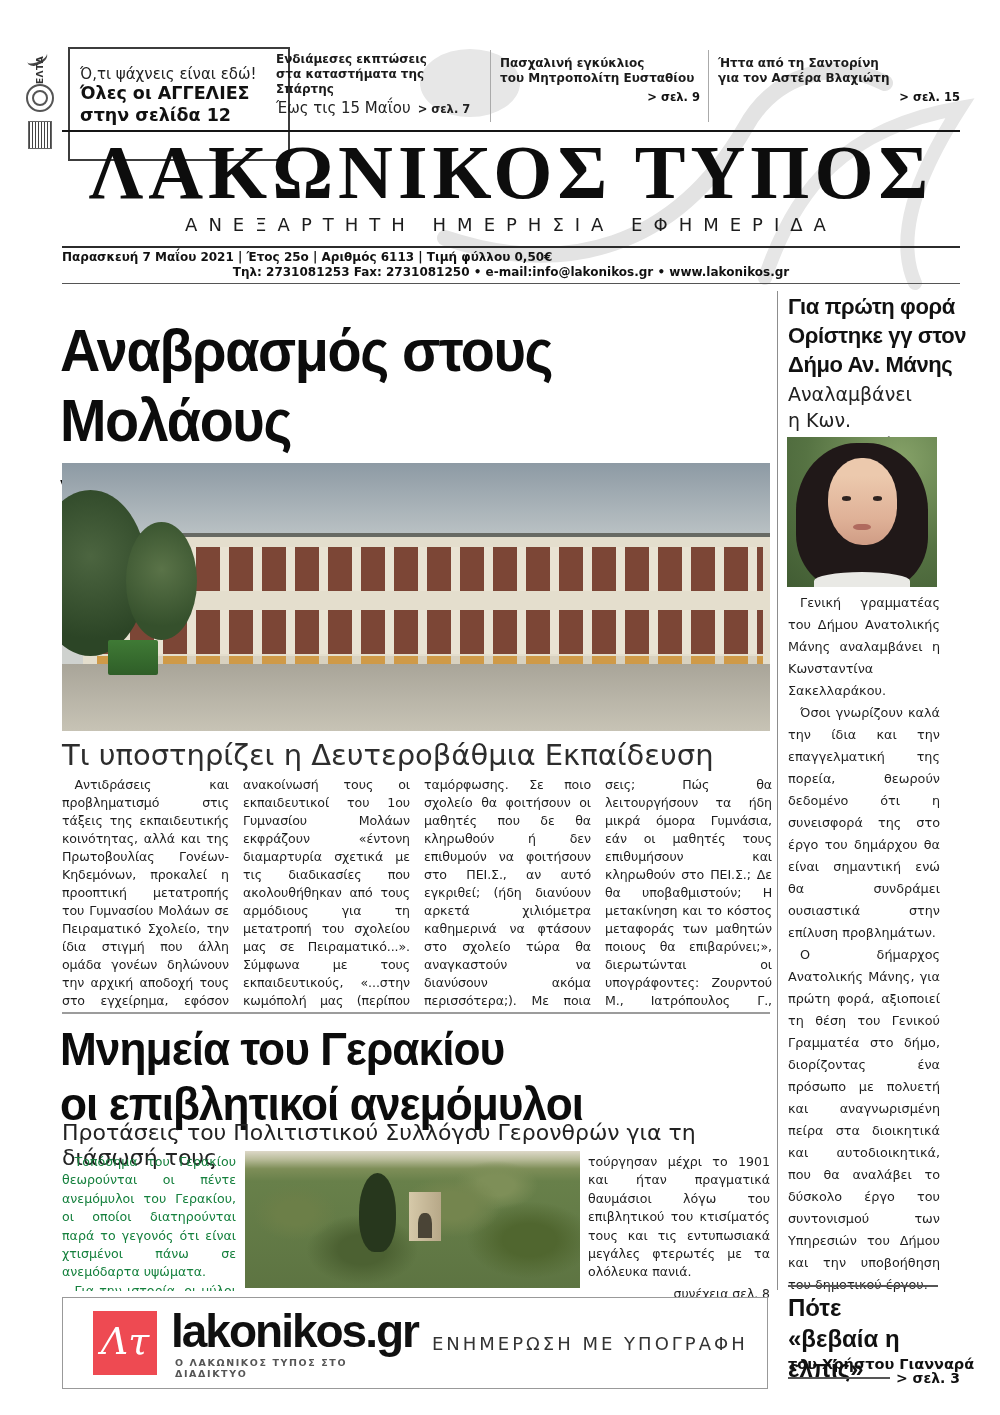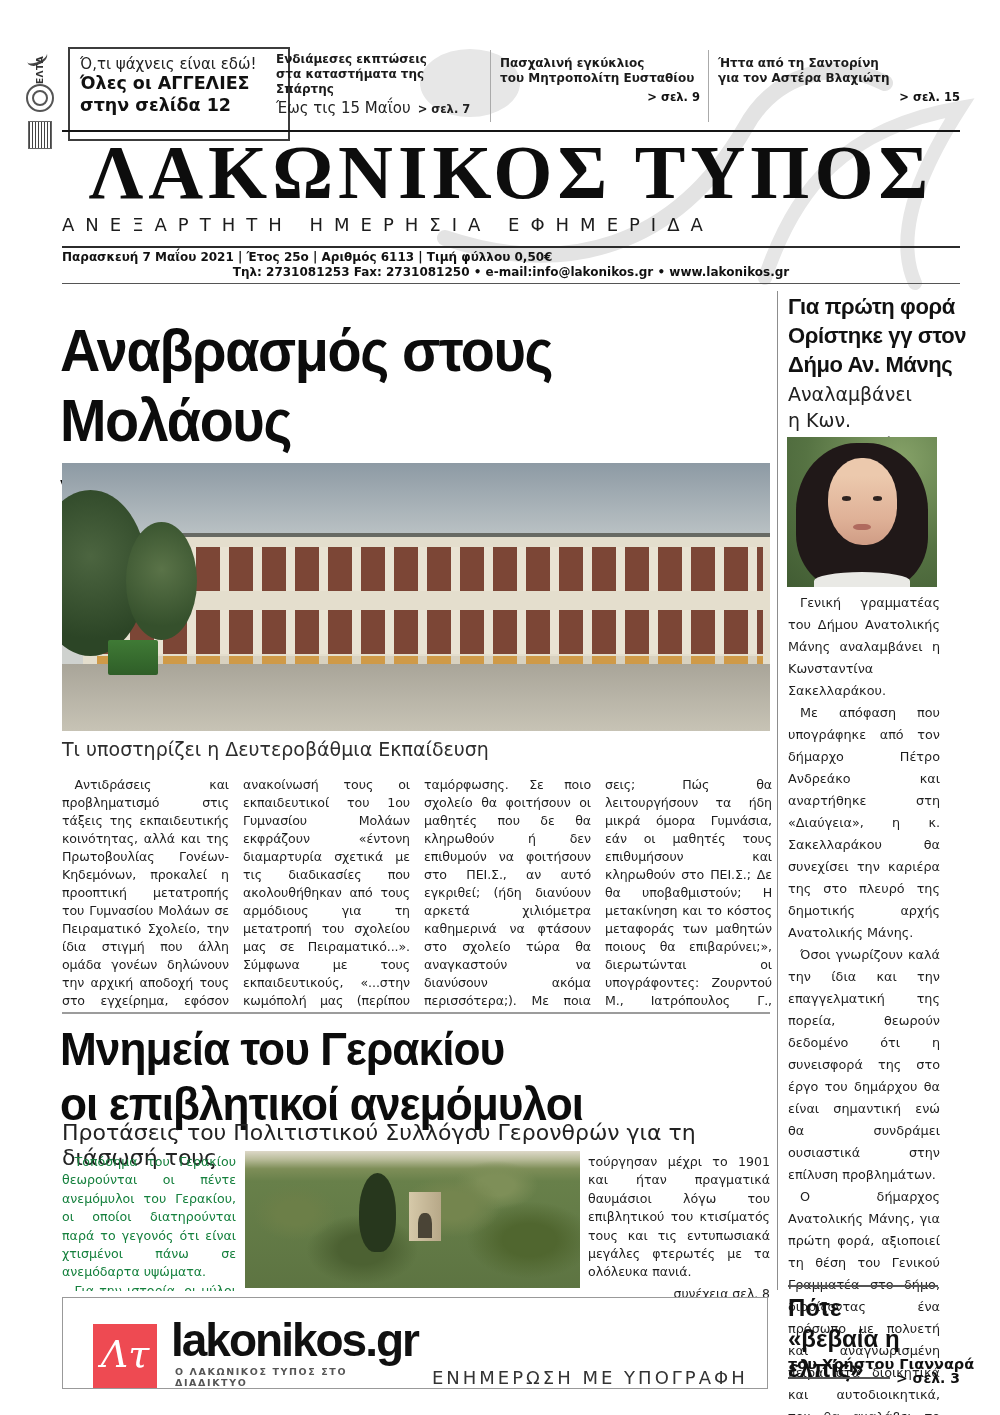--- a/index.html
+++ b/index.html
@@ -13,51 +13,51 @@
   
   .postal{left:24px;top:50px;width:32px;display:flex;flex-direction:column;gap:9px;align-items:center;}
   .elta{transform:rotate(-90deg);font-weight:bold;font-size:9px;letter-spacing:.5px;color:#333;}
   .elta-swoosh{width:22px;height:12px;border-bottom:3px solid #444;border-radius:0 0 60% 40%;transform:rotate(-18deg);}
   .stamp{width:24px;height:24px;border:2px solid #555;border-radius:50%;display:flex;align-items:center;justify-content:center;}
   .stamp-in{width:12px;height:12px;border:2px solid #555;border-radius:50%;}
   .barcode{width:22px;height:26px;border:1px solid #666;
      background:repeating-linear-gradient(90deg,#444 0 1px,transparent 1px 3px);}
 
   
-  .adbox{left:68px;top:47px;width:198px;height:78px;border:2px solid #3c3c3c;padding:6px 10px;box-sizing:content-box;}
+  .adbox{left:68px;top:47px;width:198px;height:78px;border:2px solid #3c3c3c;padding:16px 10px;box-sizing:content-box;}
   .adbox .l1{font-size:15px;color:#222;}
   .adbox .l2,.adbox .l3{font-weight:bold;font-size:17.5px;line-height:1.25;}
   .teaser-title{font-size:12px;line-height:1.25;font-weight:bold;color:#1b1b1b;}
   .t1{left:276px;top:52px;width:208px;}
   .t2{left:500px;top:56px;width:200px;}
   .t3{left:718px;top:56px;width:242px;}
   .teaser-subrow{display:flex;align-items:baseline;gap:7px;margin-top:2px;}
   .teaser-sub{font-size:15px;font-weight:normal;color:#222;}
   .page-ref{font-size:11.5px;font-weight:bold;color:#222;}
   .teaser-pg-right{text-align:right;margin-top:4px;font-size:11.5px;font-weight:bold;}
   .tdiv{width:1px;height:72px;background:#aaa;top:50px;}
   .tdiv1{left:490px;} .tdiv2{left:708px;}
 
   
   .toprule{left:62px;top:130px;width:898px;height:2px;background:#151515;}
   .mast-title{left:62px;top:134px;width:898px;text-align:center;
      font-family:"Liberation Serif","DejaVu Serif",serif;font-weight:bold;
      font-size:76px;line-height:1;letter-spacing:5px;color:#0d0d0d;}
-  .mast-sub{left:62px;top:214px;width:898px;text-align:left;font-size:18px;letter-spacing:11px;color:#1c1c1c;}
+  .mast-sub{left:62px;top:214px;width:898px;text-align:center;font-size:18px;letter-spacing:11px;color:#1c1c1c;}
   .dl-rule1{left:62px;top:246px;width:898px;height:2px;background:#2b2b2b;}
   .dl-rule2{left:62px;top:283px;width:898px;height:1px;background:#555;}
   .dateline{left:62px;top:250px;width:898px;font-size:12px;font-weight:bold;color:#111;}
   .contact{left:62px;top:265px;width:898px;text-align:center;font-size:12px;font-weight:bold;color:#111;}
 
   
   .kicker{left:62px;top:291px;font-size:21px;font-weight:bold;letter-spacing:-.2px;}
   .headline{left:60px;top:316px;width:780px;font-weight:bold;font-size:60px;line-height:1.17;
      letter-spacing:-1.5px;transform:scaleX(.93);transform-origin:left top;color:#0c0c0c;}
   .vrule{left:777px;top:291px;width:1px;height:999px;background:#8d8d8d;}
-  .subhead{left:62px;top:738px;font-size:19px;color:#2d2d2d;}
+  .subhead{left:62px;top:738px;font-size:29px;color:#2d2d2d;}
   .columns{left:62px;top:776px;width:710px;height:238px;display:grid;
      grid-template-columns:repeat(4,1fr);column-gap:14px;
      font-size:12.6px;line-height:1.43;text-align:justify;color:#1e1e1e;letter-spacing:-.1px;}
   .bodycol{overflow:hidden;}
   .cont{text-align:right;margin-top:3px;font-size:12.4px;}
   .sep2{left:62px;top:1012px;width:708px;height:2px;background:#9c9c9c;}
 
   
   .photo-school{left:62px;top:463px;width:708px;height:268px;overflow:hidden;background:#cfd2cf;}
   .sky{position:absolute;left:0;right:0;top:0;height:36%;background:linear-gradient(180deg,#8d9aa4,#b7bfc2 70%,#cdd1cd);}
@@ -107,21 +107,21 @@
   .rail-body p{margin:0;text-indent:12px;}
   .rail-rule{left:788px;top:1285px;width:150px;height:2px;background:#555;}
   .rail-tt{left:788px;top:1293px;width:180px;font-weight:bold;font-size:24px;line-height:1.28;}
   .rail-ta{left:788px;top:1356px;font-weight:bold;font-size:14.5px;}
   .rail-pg{left:788px;top:1370px;width:172px;display:flex;align-items:center;gap:6px;}
   .rail-pg .line{flex:1;height:2px;background:#555;}
   .rail-pg .pg{font-weight:bold;font-size:14px;}
 
   
   .banner{left:62px;top:1297px;width:706px;height:92px;border:1px solid #999;box-sizing:border-box;
-     display:flex;align-items:flex-end;padding:0 26px 0 30px;gap:14px;background:#fff;}
+     display:flex;align-items:center;padding:0 26px 0 30px;gap:14px;background:#fff;}
   .logo-sq{width:64px;height:64px;display:flex;align-items:center;justify-content:center;flex:0 0 auto;}
   .logo-mark{font-family:"DejaVu Serif","Liberation Serif",serif;font-style:italic;font-size:38px;color:#fff;transform:translateY(-2px);}
   .logo-block{display:flex;flex-direction:column;}
   .logo-text{font-weight:bold;font-size:46px;letter-spacing:-2px;line-height:1;color:#101010;}
   .logo-tag{font-size:9.5px;letter-spacing:1.6px;color:#555;font-weight:bold;margin:3px 0 0 4px;}
   .slogan{margin-left:auto;font-size:18px;letter-spacing:3px;color:#333;white-space:nowrap;}
 </style>
 </head>
 <body>
 
@@ -242,21 +242,20 @@
     <div class="face">
       <div class="eye eye-l"></div>
       <div class="eye eye-r"></div>
       <div class="lips"></div>
     </div>
     <div class="shoulder"></div>
   </div>
 
   <div class="el rail-body">
     <p>Γενική γραμματέας του Δήμου Ανατολικής Μάνης αναλαμβάνει η Κωνσταντίνα Σακελλαράκου.</p>
-    <p>Με απόφαση που υπογράφηκε από τον δήμαρχο Πέτρο Ανδρεάκο και αναρτήθηκε στη «Διαύγεια», η κ. Σακελλαράκου θα συνεχίσει την καριέρα της στο πλευρό της δημοτικής αρχής Ανατολικής Μάνης.</p>
     <p>Όσοι γνωρίζουν καλά την ίδια και την επαγγελματική της πορεία, θεωρούν δεδομένο ότι η συνεισφορά της στο έργο του δημάρχου θα είναι σημαντική ενώ θα συνδράμει ουσιαστικά στην επίλυση προβλημάτων.</p>
     <p>Ο δήμαρχος Ανατολικής Μάνης, για πρώτη φορά, αξιοποιεί τη θέση του Γενικού Γραμματέα στο δήμο, διορίζοντας ένα πρόσωπο με πολυετή και αναγνωρισμένη πείρα στα διοικητικά και αυτοδιοικητικά, που θα αναλάβει το δύσκολο έργο του συντονισμού των Υπηρεσιών του Δήμου και την υποβοήθηση του δημοτικού έργου.</p>
   </div>
 
   <div class="el rail-rule"></div>
   <div class="el rail-tt hfont ml">Πότε
 «βεβαία η ελπίς»</div>
   <div class="el rail-ta">του Χρήστου Γιανναρά</div>
   <div class="el rail-pg">
     <div class="line"></div>

